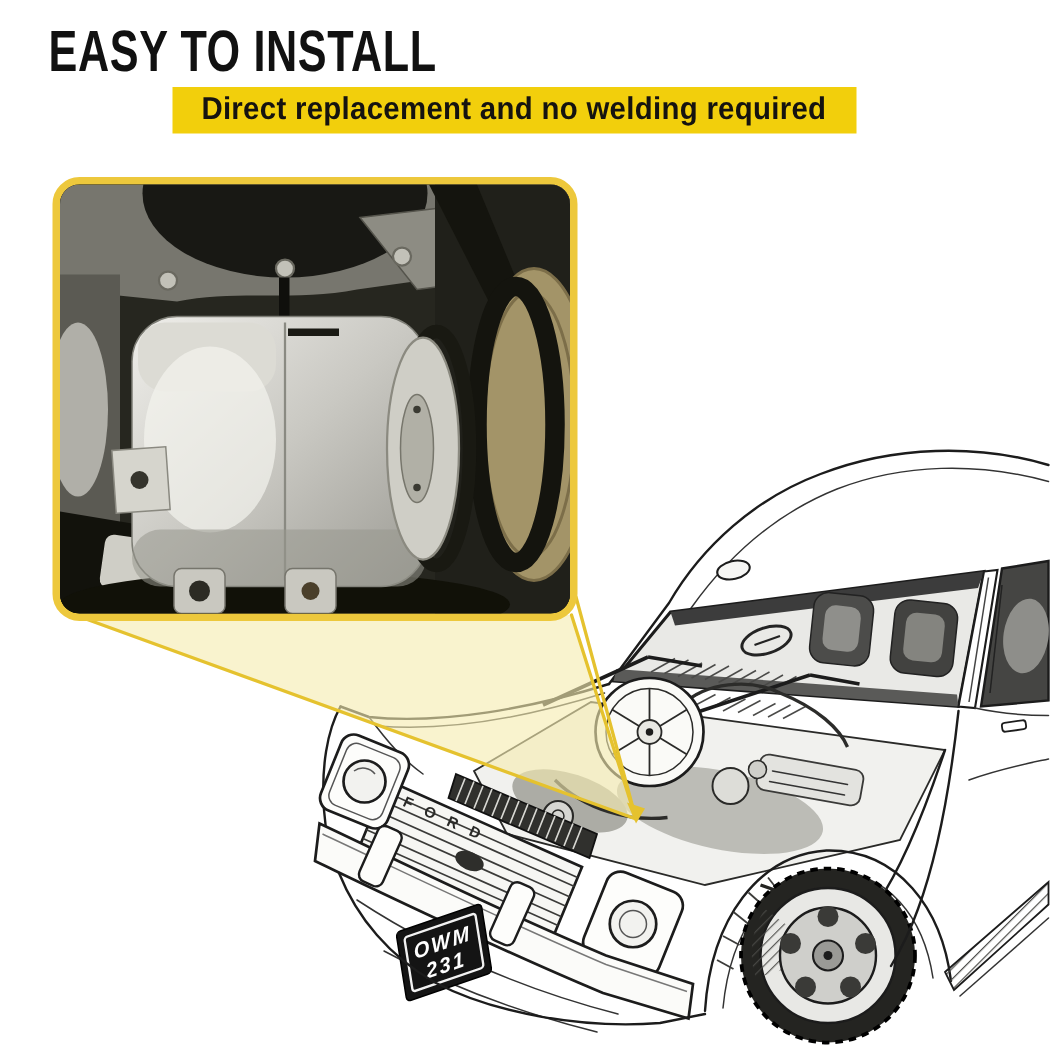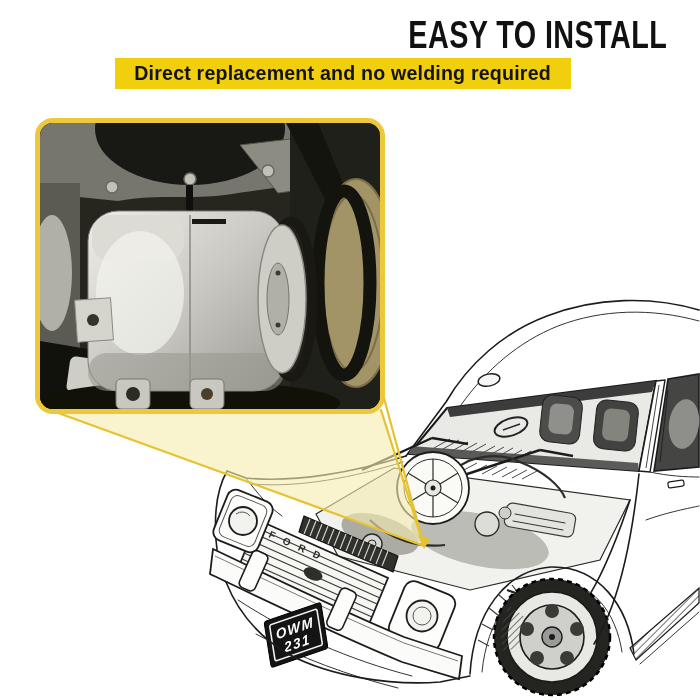--- a/index.html
+++ b/index.html
@@ -9,21 +9,21 @@
     --beam-stroke:#e5c22e;
     --ink:#1c1c1c;
     --background:#ffffff;
   }
   html,body{margin:0;padding:0;}
   body{
     width:700px;height:700px;background:var(--background);
     font-family:"Liberation Sans", sans-serif;overflow:hidden;position:relative;
   }
   .canvas{position:absolute;inset:0;}
-  .title-wrap{position:absolute;top:12px;left:0;width:700px;text-align:right;}
+  .title-wrap{position:absolute;top:12px;left:0;width:700px;text-align:left;}
   h1.headline{
     display:inline-block;margin:0;font-size:36px;font-weight:bold;color:#111;
     letter-spacing:0.5px;transform:scale(0.80,1.08);transform-origin:center top;
     font-family:"Liberation Sans", sans-serif;white-space:nowrap;
   }
   .banner{
     position:absolute;top:58px;left:115px;width:456px;height:31px;
     background:var(--banner-yellow);display:flex;align-items:center;justify-content:center;
   }
   .banner span{

